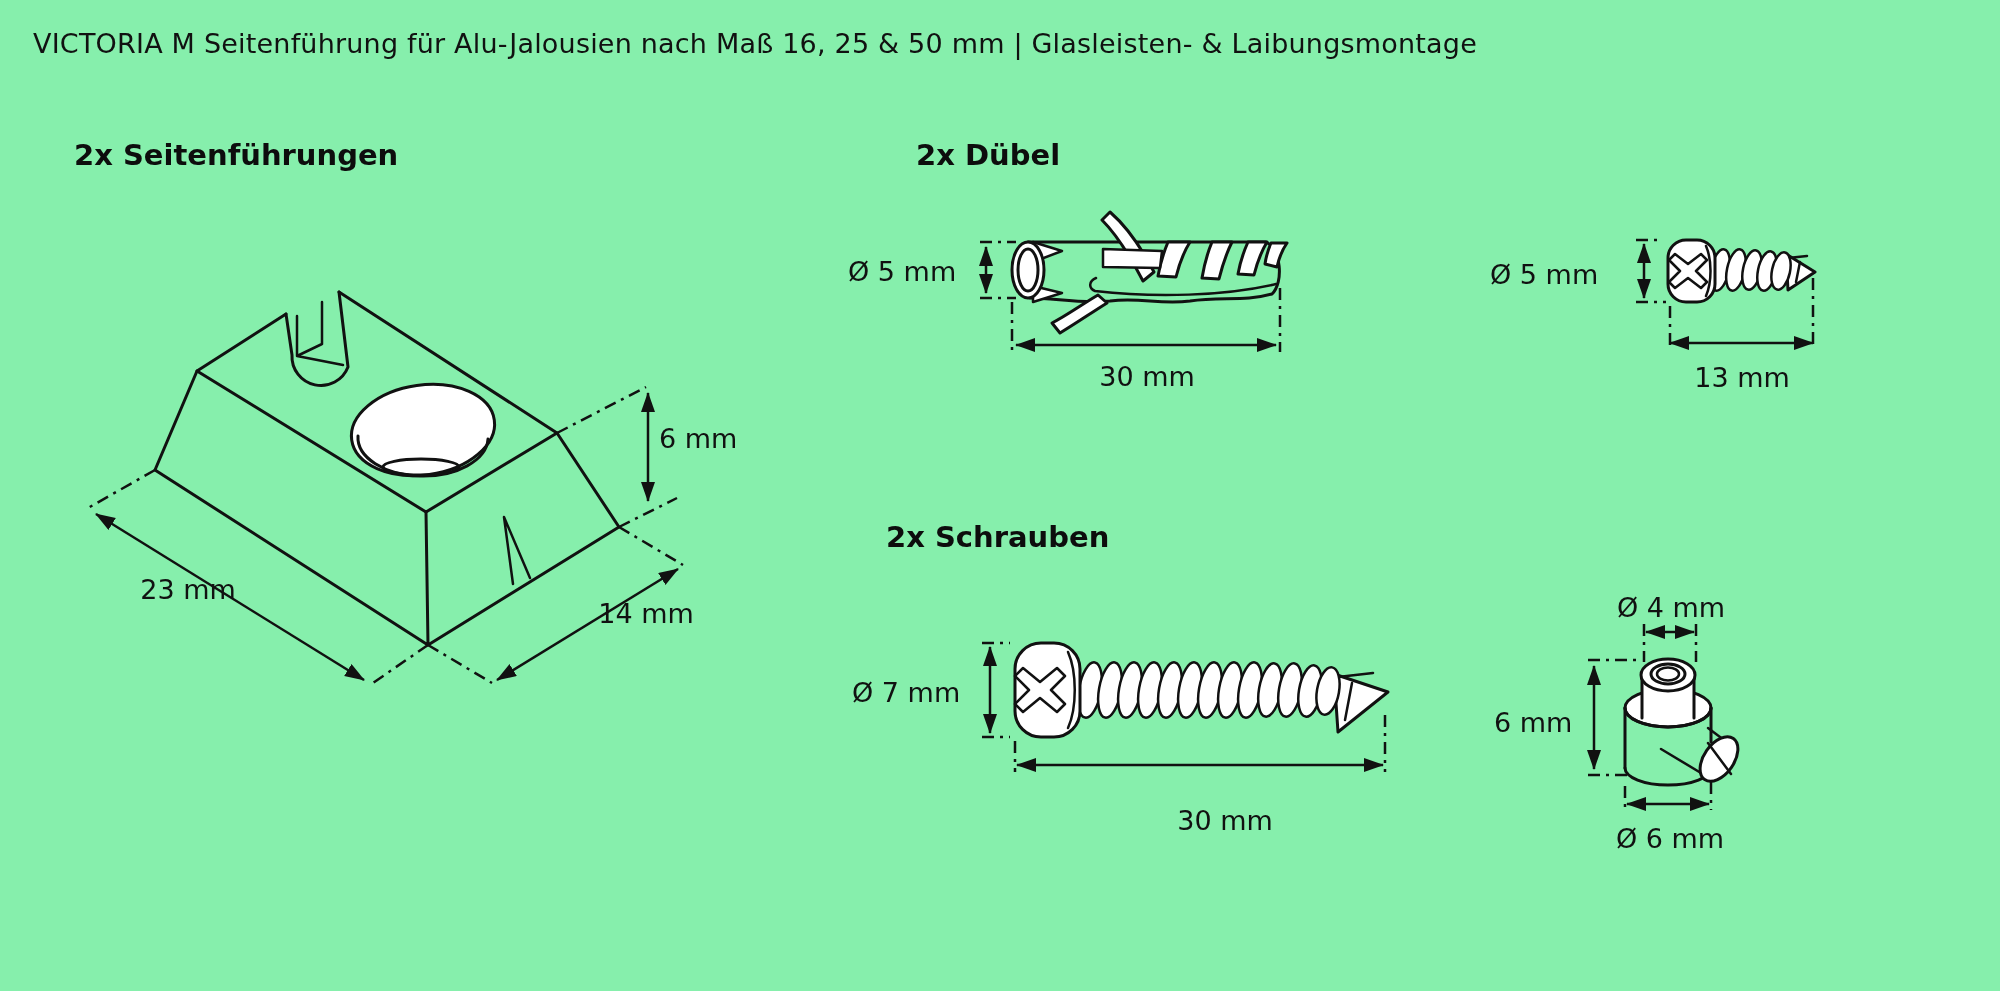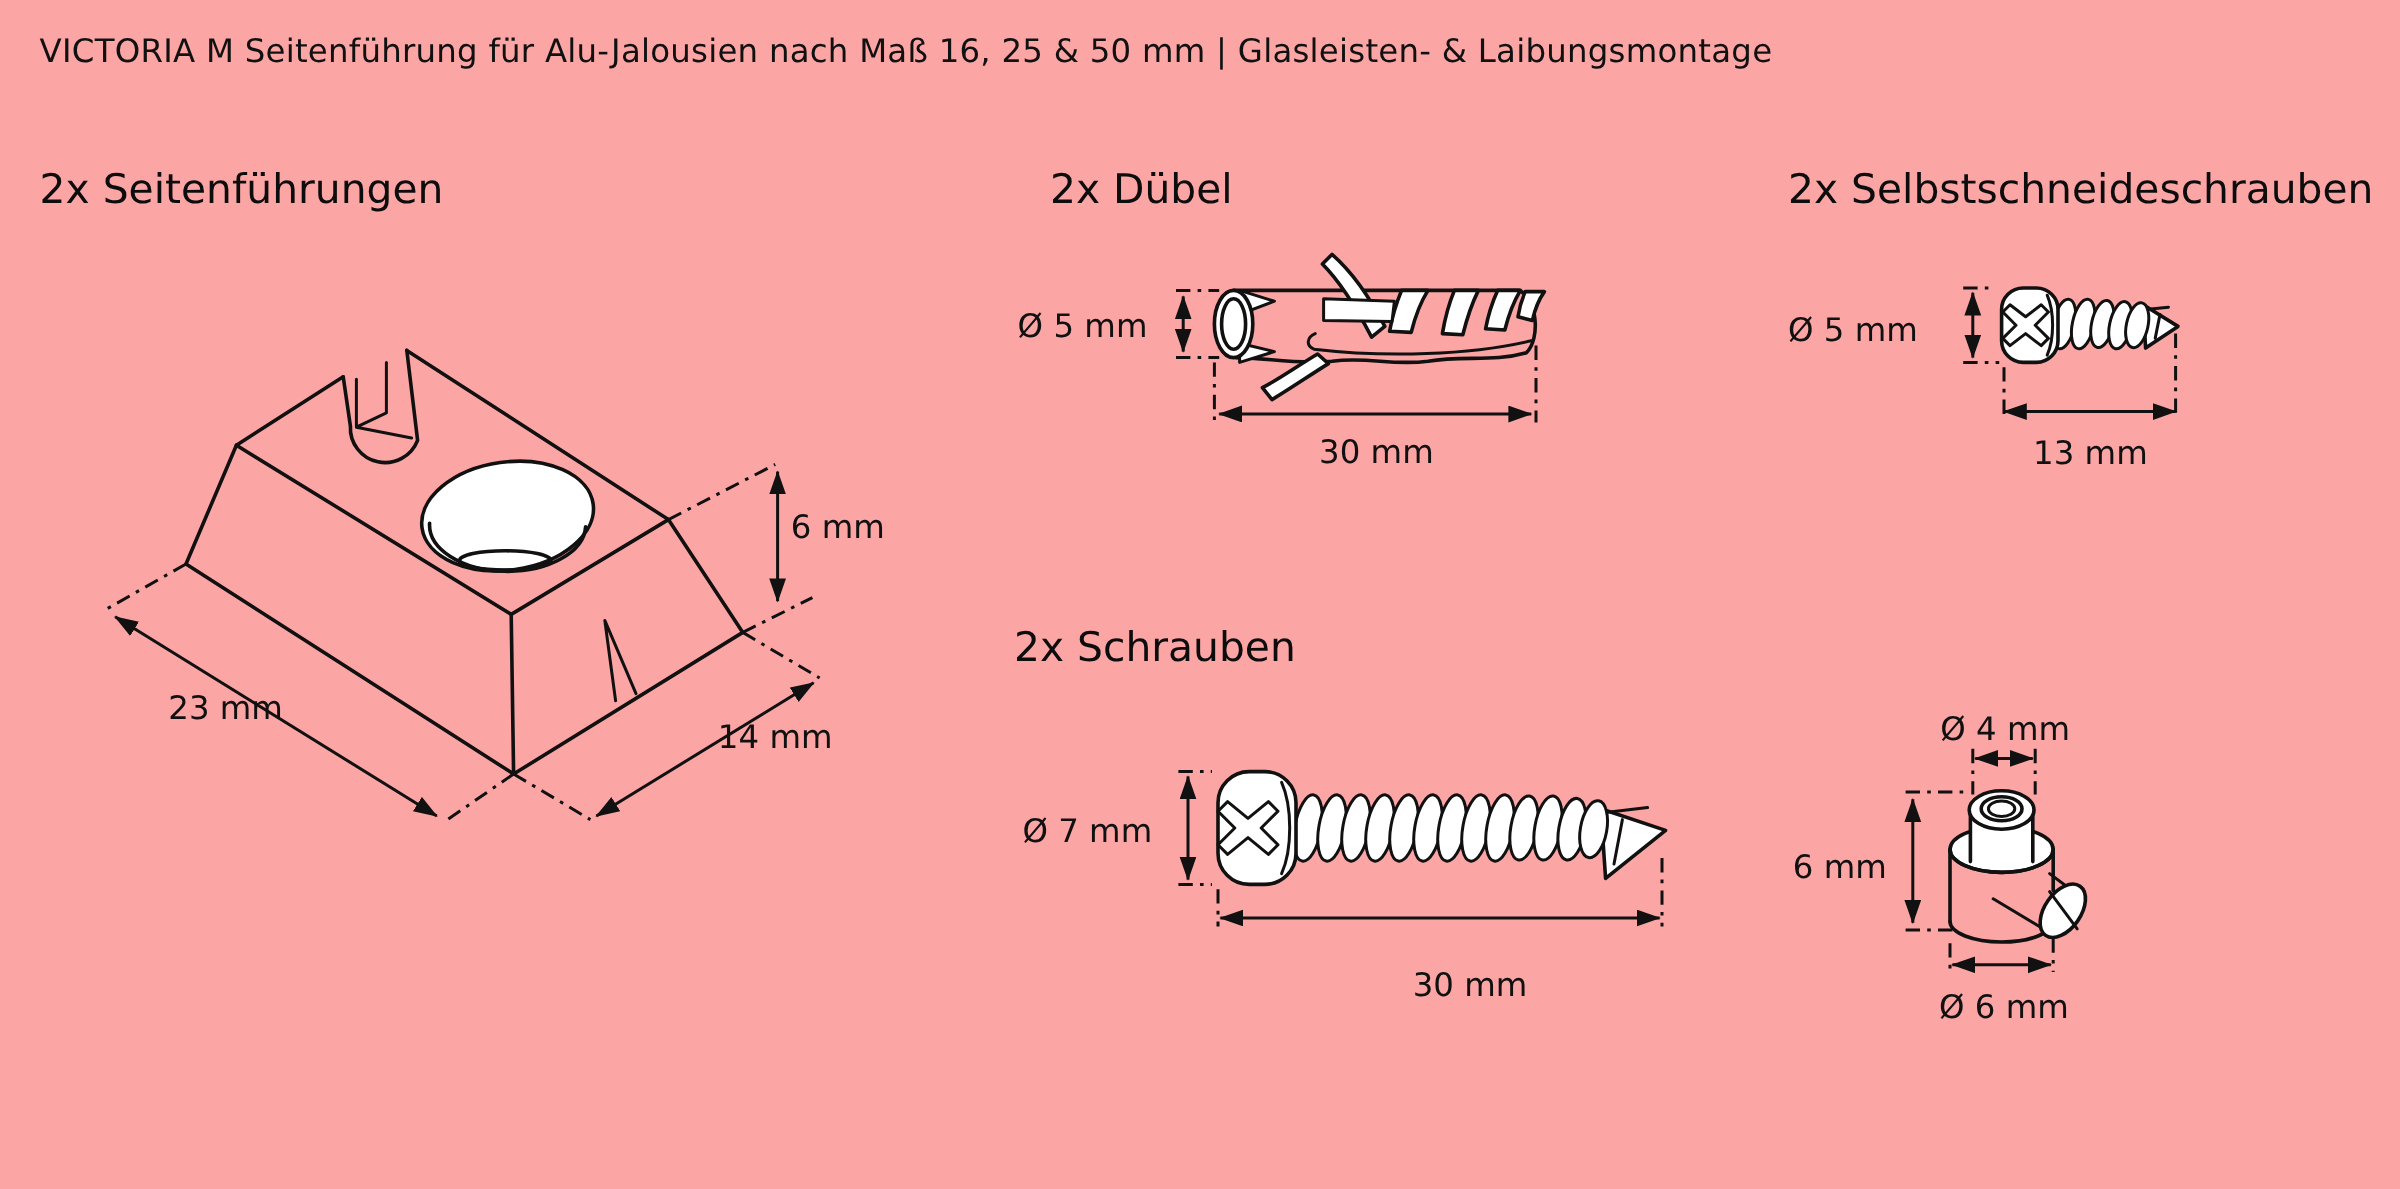--- a/index.html
+++ b/index.html
@@ -1,25 +1,25 @@
 <!DOCTYPE html>
 <html><head>
 <meta charset="utf-8">
 <style>
   html,body { margin:0; padding:0; background:#fff; }
   .stage {
-    position:relative; width:2000px; height:991px; background:#fca5a5;
+    position:relative; width:2000px; height:991px; background:#86efac;
     font-family:"DejaVu Sans", sans-serif; color:#111; overflow:hidden;
   }
   .title {
     position:absolute; left:33px; top:28px; font-size:27px; font-weight:400;
     letter-spacing:0.2px; white-space:nowrap; color:#111;
   }
   .heading {
-    position:absolute; font-size:34px; font-weight:normal; white-space:nowrap; color:#0d0d0d;
+    position:absolute; font-size:29px; font-weight:bold; white-space:nowrap; color:#0d0d0d;margin-left:41px;
   }
   .h-seit  { left:33px;   top:138px; }
   .h-dueb  { left:875px;  top:138px; }
   .h-selb  { left:1490px; top:138px; }
   .h-schr  { left:845px;  top:520px; }
   .h-leit  { left:1490px; top:520px; }
   svg.panel { position:absolute; overflow:visible; }
   .p-seit { left:40px;   top:195px; }
   .p-dueb { left:840px;  top:190px; }
   .p-selb { left:1470px; top:190px; }
@@ -44,21 +44,20 @@
       <marker id="ah" markerUnits="userSpaceOnUse" markerWidth="22" markerHeight="16" refX="19" refY="7" orient="auto-start-reverse">
         <path d="M0,0 L20,7 L0,14 Z" fill="#111"></path>
       </marker>
     </defs>
   </svg>
 
   <div class="title">VICTORIA M Seitenführung für Alu-Jalousien nach Maß 16, 25 &amp; 50 mm | Glasleisten- &amp; Laibungsmontage</div>
 
   <div class="heading h-seit">2x Seitenführungen</div>
   <div class="heading h-dueb">2x Dübel</div>
-  <div class="heading h-selb">2x Selbstschneideschrauben</div>
   <div class="heading h-schr">2x Schrauben</div>
 
   <svg class="panel p-seit" width="750" height="500" viewBox="0 0 750 500">
     <g>
       <path class="ln" d="M517,238 L386,317 L157,176 L246,119 M299,97 L517,238"></path>
       <path class="ln" d="M157,176 L115,275 L388,450 L386,317 M388,450 L579,332 L517,238"></path>
       <path class="ln" d="M246,119 L252,160 A29 29 0 0 0 308,172 L299,97"></path>
       <path class="ln2" d="M257,121 V161 M282,107 V149 M282,149 L257,161 L303,170"></path>
       <ellipse class="shp" cx="383" cy="235" rx="72" ry="45" transform="rotate(-8 383 235)"></ellipse>
       <path class="ln" d="M318,241 A64 38 0 0 0 448,244"></path>

